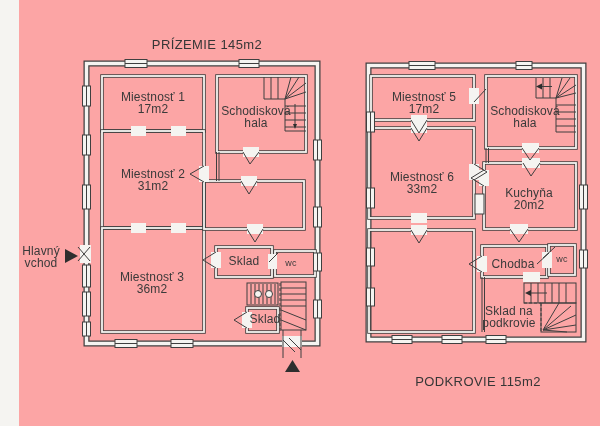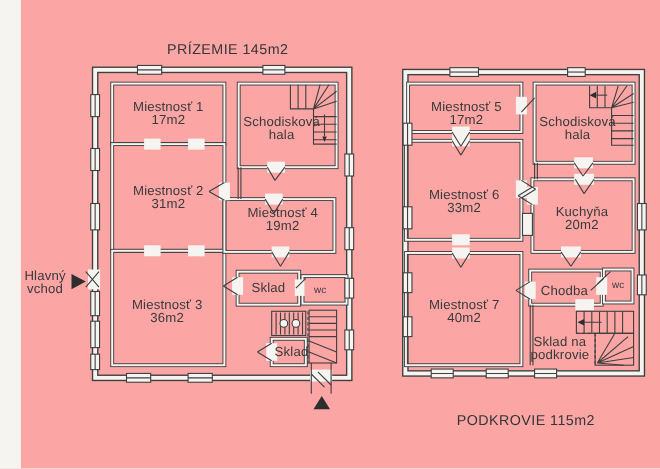--- a/index.html
+++ b/index.html
@@ -237,24 +237,20 @@
     <span>17m2</span>
   </div>
   <div class="lbl" style="left:237px;top:117px">
     <span>Schodisková</span>
     <span>hala</span>
   </div>
   <div class="lbl" style="left:134px;top:180px">
     <span>Miestnosť 2</span>
     <span>31m2</span>
   </div>
-  <div class="lbl" style="left:238px;top:200px">
-    <span>Miestnosť 4</span>
-    <span>19m2</span>
-  </div>
   <div class="lbl" style="left:133px;top:283px">
     <span>Miestnosť 3</span>
     <span>36m2</span>
   </div>
   <div class="lbl" style="left:225px;top:262px">Sklad</div>
   <div class="lbl small" style="left:272px;top:264px">wc</div>
   <div class="lbl" style="left:246px;top:320px">Sklad</div>
 
   <div class="lbl" style="left:405px;top:103px">
     <span>Miestnosť 5</span>
@@ -264,24 +260,20 @@
     <span>Schodisková</span>
     <span>hala</span>
   </div>
   <div class="lbl" style="left:403px;top:183px">
     <span>Miestnosť 6</span>
     <span>33m2</span>
   </div>
   <div class="lbl" style="left:510px;top:199px">
     <span>Kuchyňa</span>
     <span>20m2</span>
-  </div>
-  <div class="lbl" style="left:403px;top:283px">
-    <span>Miestnosť 7</span>
-    <span>40m2</span>
   </div>
   <div class="lbl" style="left:494px;top:265px">Chodba</div>
   <div class="lbl small" style="left:543px;top:260px">wc</div>
   <div class="lbl" style="left:490px;top:317px">
     <span>Sklad na</span>
     <span>podkrovie</span>
   </div>
 
   <div class="lbl" style="left:22px;top:257px">
     <span>Hlavný</span>

